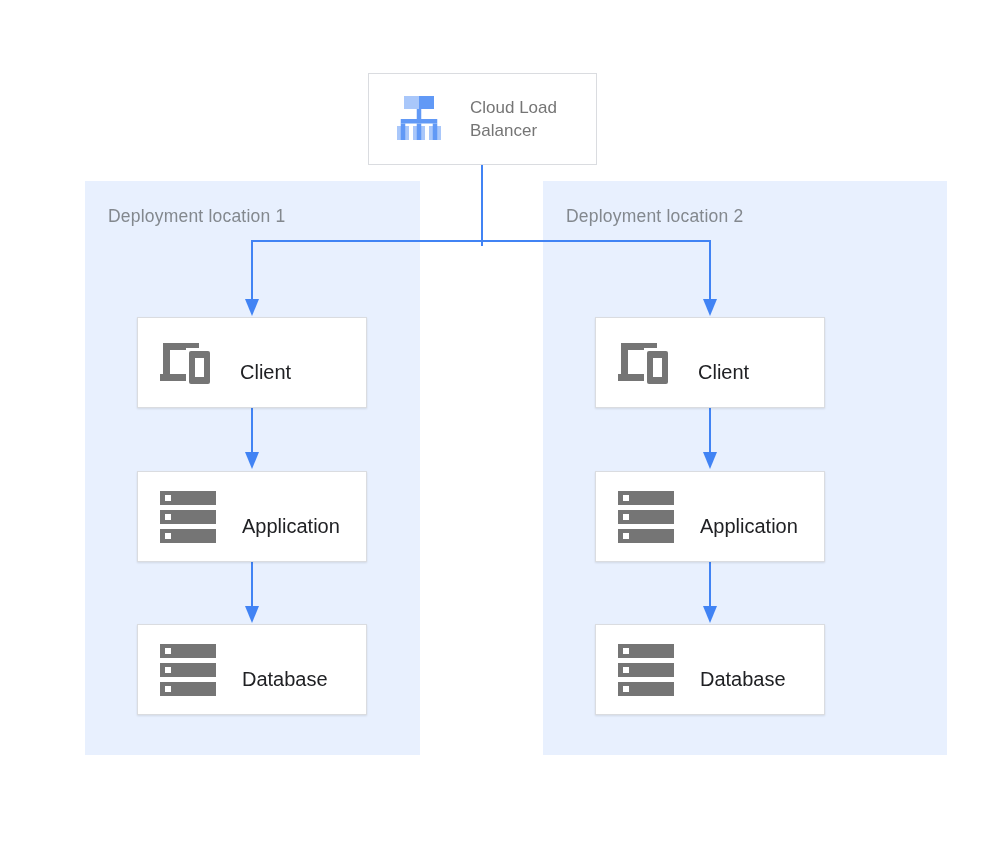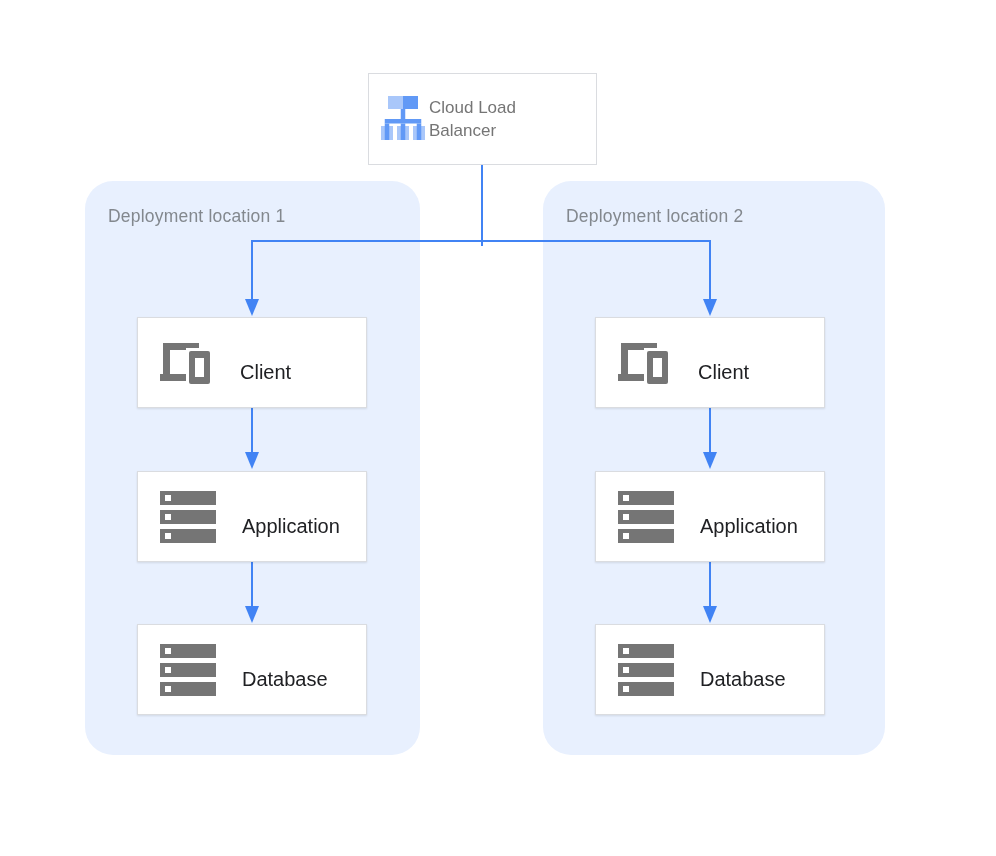--- a/index.html
+++ b/index.html
@@ -5,35 +5,35 @@
   :root{
     --panel-bg:#E8F0FE; --arrow:#4183F4; --box-border:#DADCE0; --box-bg:#FFFFFF;
     --icon-gray:#757575; --lb-light:#A9C7FA; --lb-mid:#6199F6;
     --title-text:#83888E; --label-text:#202124; --lb-text:#757575; --page-bg:#FFFFFF;
   }
   html,body{margin:0;padding:0;background:var(--page-bg);}
   .canvas{
     position:relative;width:996px;height:856px;overflow:hidden;
     font-family:"Liberation Sans", sans-serif;background:var(--page-bg);
   }
-  .panel{position:absolute;background:var(--panel-bg);border-radius:28px;}
+  .panel{position:absolute;background:var(--panel-bg);}
   .panel-title{
     position:absolute;left:23px;top:25px;font-size:17.5px;color:var(--title-text);
     letter-spacing:.2px;white-space:nowrap;
   }
   .node{
     position:absolute;width:230px;height:91px;background:var(--box-bg);
     border:1px solid var(--box-border);box-shadow:0 1px 2px rgba(0,0,0,.10);
     display:flex;align-items:center;gap:26px;padding-left:22px;box-sizing:border-box;
   }
   .node-label{font-size:20px;color:var(--label-text);white-space:nowrap;margin-top:19px;}
   .lb-box{
     position:absolute;left:368px;top:73px;width:229px;height:92px;background:var(--box-bg);
-    border:1px solid var(--box-border);display:flex;align-items:center;
-    padding-left:8px;box-sizing:border-box;
+    border:1px solid var(--box-border);display:flex;align-items:center;gap:25px;
+    padding-left:24px;box-sizing:border-box;
   }
   .lb-label{font-size:17px;line-height:23px;color:var(--lb-text);width:106px;}
   .vline{position:absolute;width:2px;background:var(--arrow);}
   .hline{position:absolute;height:2px;background:var(--arrow);}
   .head{
     position:absolute;width:0;height:0;
     border-left:7px solid transparent;border-right:7px solid transparent;
     border-top:17px solid var(--arrow);
   }
   .icon{flex:0 0 auto;display:block;}
@@ -41,21 +41,21 @@
   .gray{fill:var(--icon-gray);} .white{fill:#FFFFFF;}
 </style>
 </head>
 <body>
 
 <div class="canvas">
 
   <section class="panel" style="left:85px;top:181px;width:335px;height:574px;">
     <div class="panel-title">Deployment location 1</div>
   </section>
-  <section class="panel" style="left:543px;top:181px;width:342px;height:574px;">
+  <section class="panel" style="left:543px;top:181px;width:404px;height:574px;">
     <div class="panel-title">Deployment location 2</div>
   </section>
 
   <div class="vline" style="left:481px;top:165px;height:81px;"></div>
   <div class="hline" style="left:251px;top:240px;width:460px;"></div>
 
   <div class="vline" style="left:251px;top:242px;height:58px;"></div>
   <div class="head" style="left:245px;top:299px;"></div>
 
   <div class="vline" style="left:709px;top:242px;height:58px;"></div>

